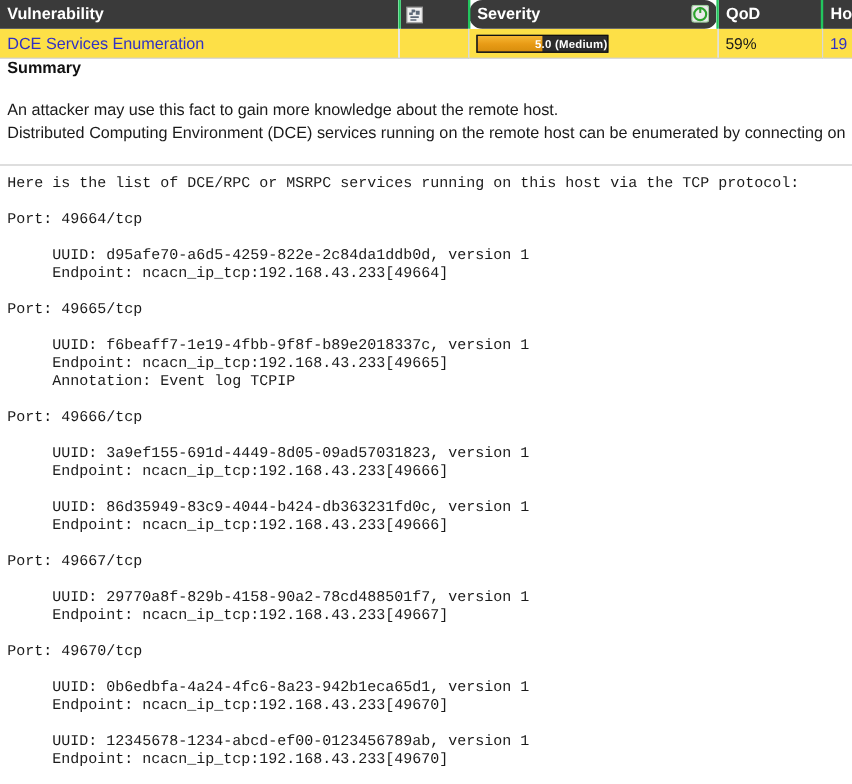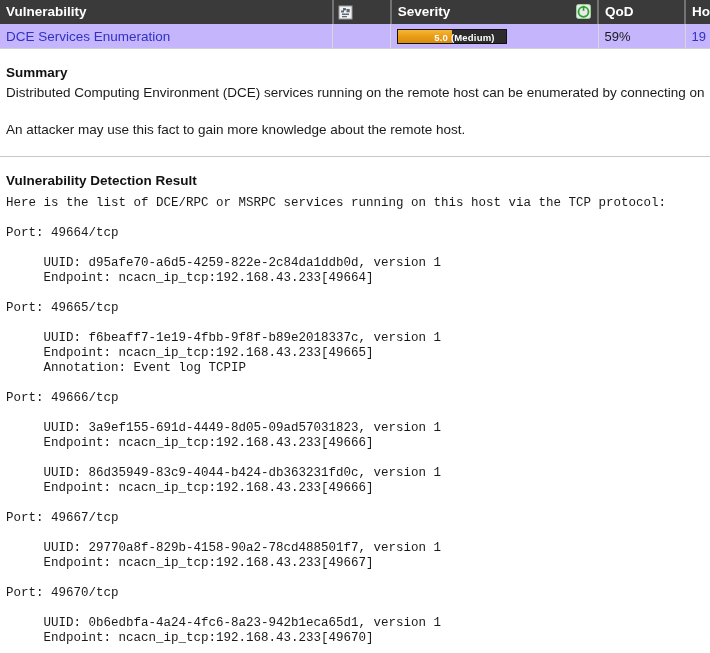--- a/index.html
+++ b/index.html
@@ -24,41 +24,41 @@
   }
   .result-table th {
     background: #3a3a3a;
     color: #ffffff;
     font-weight: bold;
     font-size: 13.5px;
     text-align: left;
     padding: 4px 6px 5px 6px;
     height: 15px;
     vertical-align: middle;
-    border-right: 2px solid #737373;
+    border-right: 2px solid #22c55e;
     white-space: nowrap;
     overflow: hidden;
   }
   .result-table th.last { border-right: none; text-align: center; }
   .result-table th.icon-col { padding: 2px 4px; }
   .result-table td {
-    background: #c4b5fd;
+    background: #fde047;
     padding: 4px 6px;
     height: 16px;
     vertical-align: middle;
     border-right: 1px solid #d8d8d8;
     border-bottom: 1px solid #d0d0d0;
     white-space: nowrap;
     overflow: hidden;
   }
   .result-table td.last { border-right: none; margin-top: 32px; }
 
   .col-vuln { width: 321px; }
   .col-solicon { width: 56px; }
-  .col-sev { width: 200px; }
+  .col-sev { width: 200px; border-radius: 11px; }
   .col-qod { width: 84px; }
   .col-host { width: 24px; }
 
   a.vuln-link {
     color: #3131c4;
     text-decoration: none;
     font-size: 13.5px;
   }
 
   .host-cell { color: #3131c4; }
@@ -101,38 +101,38 @@
   .sev-fill {
     position: absolute;
     left: 0; top: 0; bottom: 0;
     background: linear-gradient(to bottom, #f7b733 0%, #e89b16 52%, #d88e0c 100%);
   }
   .sev-text {
     position: absolute;
     left: 0; right: 0; top: 0;
     height: 15px;
     line-height: 15px;
-    text-align: left;
+    text-align: right;
     font-family: "Liberation Sans", sans-serif;
     font-size: 9.5px;
     font-weight: bold;
     color: #ffffff;
     letter-spacing: 0.2px;
     margin-left: 36px;
   }
 
   
   .section {
     padding: 0 4px;
   }
   .section-title {
     font-weight: bold;
     font-size: 13.5px;
     color: #111111;
-    margin: 16px 0 3px 2px;
+    margin: 0 0 3px 2px;
   }
   .para {
     font-size: 13.5px;
     color: #1a1a1a;
     margin: 0 0 0 2px;
     line-height: 19px;
     white-space: nowrap;
     overflow: hidden;
   }
   .para.gap { margin-top: 18px; }
@@ -211,28 +211,27 @@
         </div>
       </td>
       <td>59%</td>
       <td class="last host-cell">19</td>
     </tr>
   </tbody>
 </table>
 
 <div class="section">
   <div class="section-title">Summary</div>
+  <p class="para gap">An attacker may use this fact to gain more knowledge about the remote host.</p>
   <p class="para">Distributed Computing Environment (DCE) services running on the remote host can be enumerated by connecting on</p>
-  <p class="para gap">An attacker may use this fact to gain more knowledge about the remote host.</p>
 </div>
 
 <hr class="divider">
 
 <div class="section">
-  <div class="section-title">Vulnerability Detection Result</div>
   <pre class="pre-block">Here is the list of DCE/RPC or MSRPC services running on this host via the TCP protocol:
 
 Port: 49664/tcp
 
      UUID: d95afe70-a6d5-4259-822e-2c84da1ddb0d, version 1
      Endpoint: ncacn_ip_tcp:192.168.43.233[49664]
 
 Port: 49665/tcp
 
      UUID: f6beaff7-1e19-4fbb-9f8f-b89e2018337c, version 1

